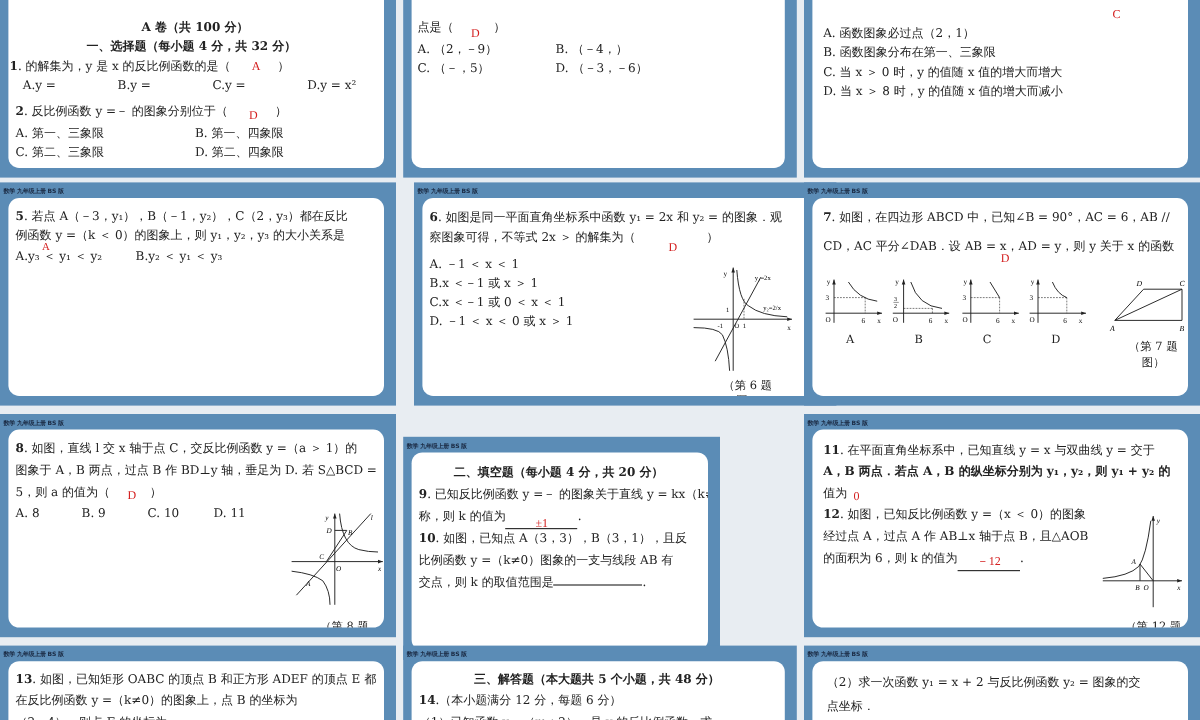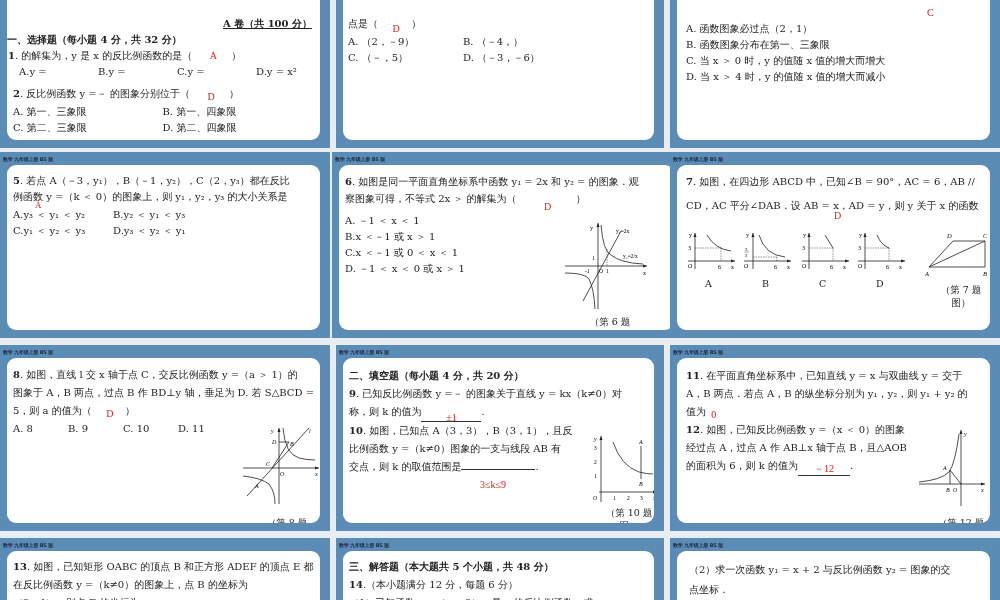--- a/index.html
+++ b/index.html
@@ -12,24 +12,24 @@
   .slide .hdr {
     position: absolute; left: 3px; top: 4px; font-size: 5px; font-weight: bold;
     color: #1b2b44; font-family: "DejaVu Sans", sans-serif; letter-spacing: -0.2px;
   }
   .slide .card {
     position: absolute; left: 7px; top: 13px; right: 10px; bottom: 8px;
     background: #fff; border-radius: 9px; padding: 9px 8px 6px 6px;
     font-size: 10px; line-height: 16px; overflow: hidden;
   }
   .red { color: #d42020; font-family: "Liberation Serif", serif; }
-  .bold { font-weight: bold; }
+  .bold { font-weight: bold; text-align: center; }
   .row { display: flex; }
   .row > span { flex: 1; white-space: nowrap; }
-  .center { text-align: right; text-decoration: underline; }
+  .center { text-align: center; }
   .fig { position: absolute; }
   .cap { position: absolute; font-size: 9.5px; line-height: 13px; text-align: center; }
   .ans { display: inline-block; min-width: 36px; text-align: center; }
   .blank { display: inline-block; border-bottom: 1px solid #333; min-width: 60px; text-align: center; position: relative; }
   svg text { font-family: "Liberation Serif", serif; }
 </style>
 </head>
 <body>
 
 <div class="slide" style="left:0;top:-38px;">
@@ -77,46 +77,42 @@
     </div>
   </div>
 </div>
 
 <div class="slide" style="left:670px;top:-38px;">
   <div class="card" style="padding-top:46px;left:7px;padding-left:9px;">
     <span class="red" style="position:absolute;left:250px;top:30px;font-size:10px;">C</span>
     <div>A. 函数图象必过点（2，1）</div>
     <div>B. 函数图象分布在第一、三象限</div>
     <div>C. 当 x ＞ 0 时，y 的值随 x 值的增大而增大</div>
-    <div>D. 当 x ＞ 4 时，y 的值随 x 值的增大而减小</div>
+    <div>D. 当 x ＞ 8 时，y 的值随 x 值的增大而减小</div>
   </div>
 </div>
 
 <div class="slide" style="left:0;top:152px;">
   <div class="hdr">数学 九年级上册 BS 版</div>
   <div class="card" style="padding-top:8px;">
     <div style="font-size:10px;line-height:15px;">
       <span class="bold">5</span><span>. 若点 A（－3，y₁），B（－1，y₂），C（2，y₃）都在反比</span>
     </div>
     <div style="line-height:18px;position:relative;">
       <span>例函数 y =（k ＜ 0）的图象上，则 y₁，y₂，y₃ 的大小关系是</span>
       <span class="red" style="position:absolute;left:22px;top:8px;font-size:9px;">A</span>
     </div>
     <div class="row" style="width:200px;margin-top:1px;">
       <span>A.y₃ ＜ y₁ ＜ y₂</span>
       <span>B.y₂ ＜ y₁ ＜ y₃</span>
     </div>
-    <div class="row" style="width:200px;">
-      <span>C.y₁ ＜ y₂ ＜ y₃</span>
-      <span>D.y₃ ＜ y₂ ＜ y₁</span>
-    </div>
-  </div>
-</div>
-
-<div class="slide" style="left:332px;top:152px;width:352px;">
+  </div>
+</div>
+
+<div class="slide" style="left:345px;top:152px;width:352px;">
   <div class="hdr">数学 九年级上册 BS 版</div>
   <div class="card" style="padding-top:8px;">
     <div style="line-height:17px;">
       <span class="bold">6</span><span>. 如图是同一平面直角坐标系中函数 y₁ = 2x 和 y₂ = 的图象．观</span>
     </div>
     <div style="line-height:17px;">
       <span>察图象可得，不等式 2x ＞ 的解集为（</span>
       <span class="red ans" style="position:relative;top:8px;min-width:56px;">D</span><span>）</span>
     </div>
     <div style="margin-top:6px;">A. －1 ＜ x ＜ 1</div>
@@ -262,38 +258,37 @@
         <text x="49" y="20" font-size="6" font-style="italic">B</text>
       <text x="25" y="40" font-size="6" font-style="italic">C</text>
         <text x="39" y="50" font-size="6" font-style="italic">O</text>
       <text x="74" y="50" font-size="6" font-style="italic">x</text>
         <text x="14" y="62" font-size="6" font-style="italic">A</text>
     </svg>
     <div class="cap" style="left:258px;top:158px;width:44px;">（第 8 题图）</div>
   </div>
 </div>
 
-<div class="slide" style="left:336px;top:345px;width:328px;">
+<div class="slide" style="left:336px;top:364px;width:264px;">
   <div class="hdr">数学 九年级上册 BS 版</div>
   <div class="card" style="padding-top:9px;">
     <div class="bold" style="line-height:18px;">二、填空题（每小题 4 分，共 20 分）</div>
     <div style="line-height:18px;white-space:nowrap;">
       <span class="bold">9</span><span>. 已知反比例函数 y =－ 的图象关于直线 y = kx（k≠0）对</span>
     </div>
     <div style="line-height:18px;">
       <span>称，则 k 的值为</span><span class="blank"><span class="red" style="position:relative;top:6px;">±1</span></span><span>.</span>
     </div>
     <div style="line-height:18px;white-space:nowrap;">
       <span class="bold">10</span><span>. 如图，已知点 A（3，3），B（3，1），且反</span>
     </div>
     <div style="line-height:18px;">比例函数 y =（k≠0）图象的一支与线段 AB 有</div>
     <div style="line-height:18px;">
       <span>交点，则 k 的取值范围是</span><span class="blank" style="min-width:74px;"></span><span>.</span>
     </div>
-    <div class="red" style="margin-left:131px;margin-top:1px;">3≤k≤9</div>
     <svg class="fig" style="left:246px;top:76px;" width="70" height="70" viewBox="0 0 70 70">
       <line x1="10" y1="58" x2="68" y2="58" stroke="#222" stroke-width="0.8"></line>
         <polygon points="68,58 64,56.5 64,59.5" fill="#222"></polygon>
       <line x1="12" y1="68" x2="12" y2="2" stroke="#222" stroke-width="0.8"></line>
         <polygon points="12,2 10.5,6 13.5,6" fill="#222"></polygon>
       <path d="M24,8 Q32,32 50,38 Q58,40 64,40" fill="none" stroke="#222" stroke-width="0.8"></path>
       <line x1="52" y1="12" x2="52" y2="45" stroke="#222" stroke-width="0.8"></line>
       <text x="5" y="16" font-size="5.5">3</text>
         <text x="5" y="30" font-size="5.5">2</text>
         <text x="5" y="44" font-size="5.5">1</text>
@@ -309,21 +304,21 @@
     <div class="cap" style="left:262px;top:148px;width:48px;">（第 10 题图）</div>
   </div>
 </div>
 
 <div class="slide" style="left:670px;top:345px;">
   <div class="hdr">数学 九年级上册 BS 版</div>
   <div class="card" style="padding-top:9px;padding-left:9px;">
     <div style="line-height:18px;white-space:nowrap;">
       <span class="bold">11</span><span>. 在平面直角坐标系中，已知直线 y = x 与双曲线 y = 交于</span>
     </div>
-    <div style="line-height:18px;white-space:nowrap;">A，B 两点．若点 A，B 的纵坐标分别为 y₁，y₂，则 y₁ + y₂ 的</div>
+    <div style="line-height:18px;white-space:nowrap;font-weight:bold;">A，B 两点．若点 A，B 的纵坐标分别为 y₁，y₂，则 y₁ + y₂ 的</div>
     <div style="line-height:18px;">
       <span>值为</span>
       <span class="red" style="position:relative;top:3px;margin-left:2px;">0</span>
     </div>
     <div style="line-height:18px;white-space:nowrap;">
       <span class="bold">12</span><span>. 如图，已知反比例函数 y =（x ＜ 0）的图象</span>
     </div>
     <div style="line-height:18px;white-space:nowrap;">经过点 A，过点 A 作 AB⊥x 轴于点 B，且△AOB</div>
     <div style="line-height:18px;">
       <span>的面积为 6，则 k 的值为</span><span class="blank" style="min-width:52px;"><span class="red" style="position:relative;top:3px;">－12</span></span><span>.</span>

